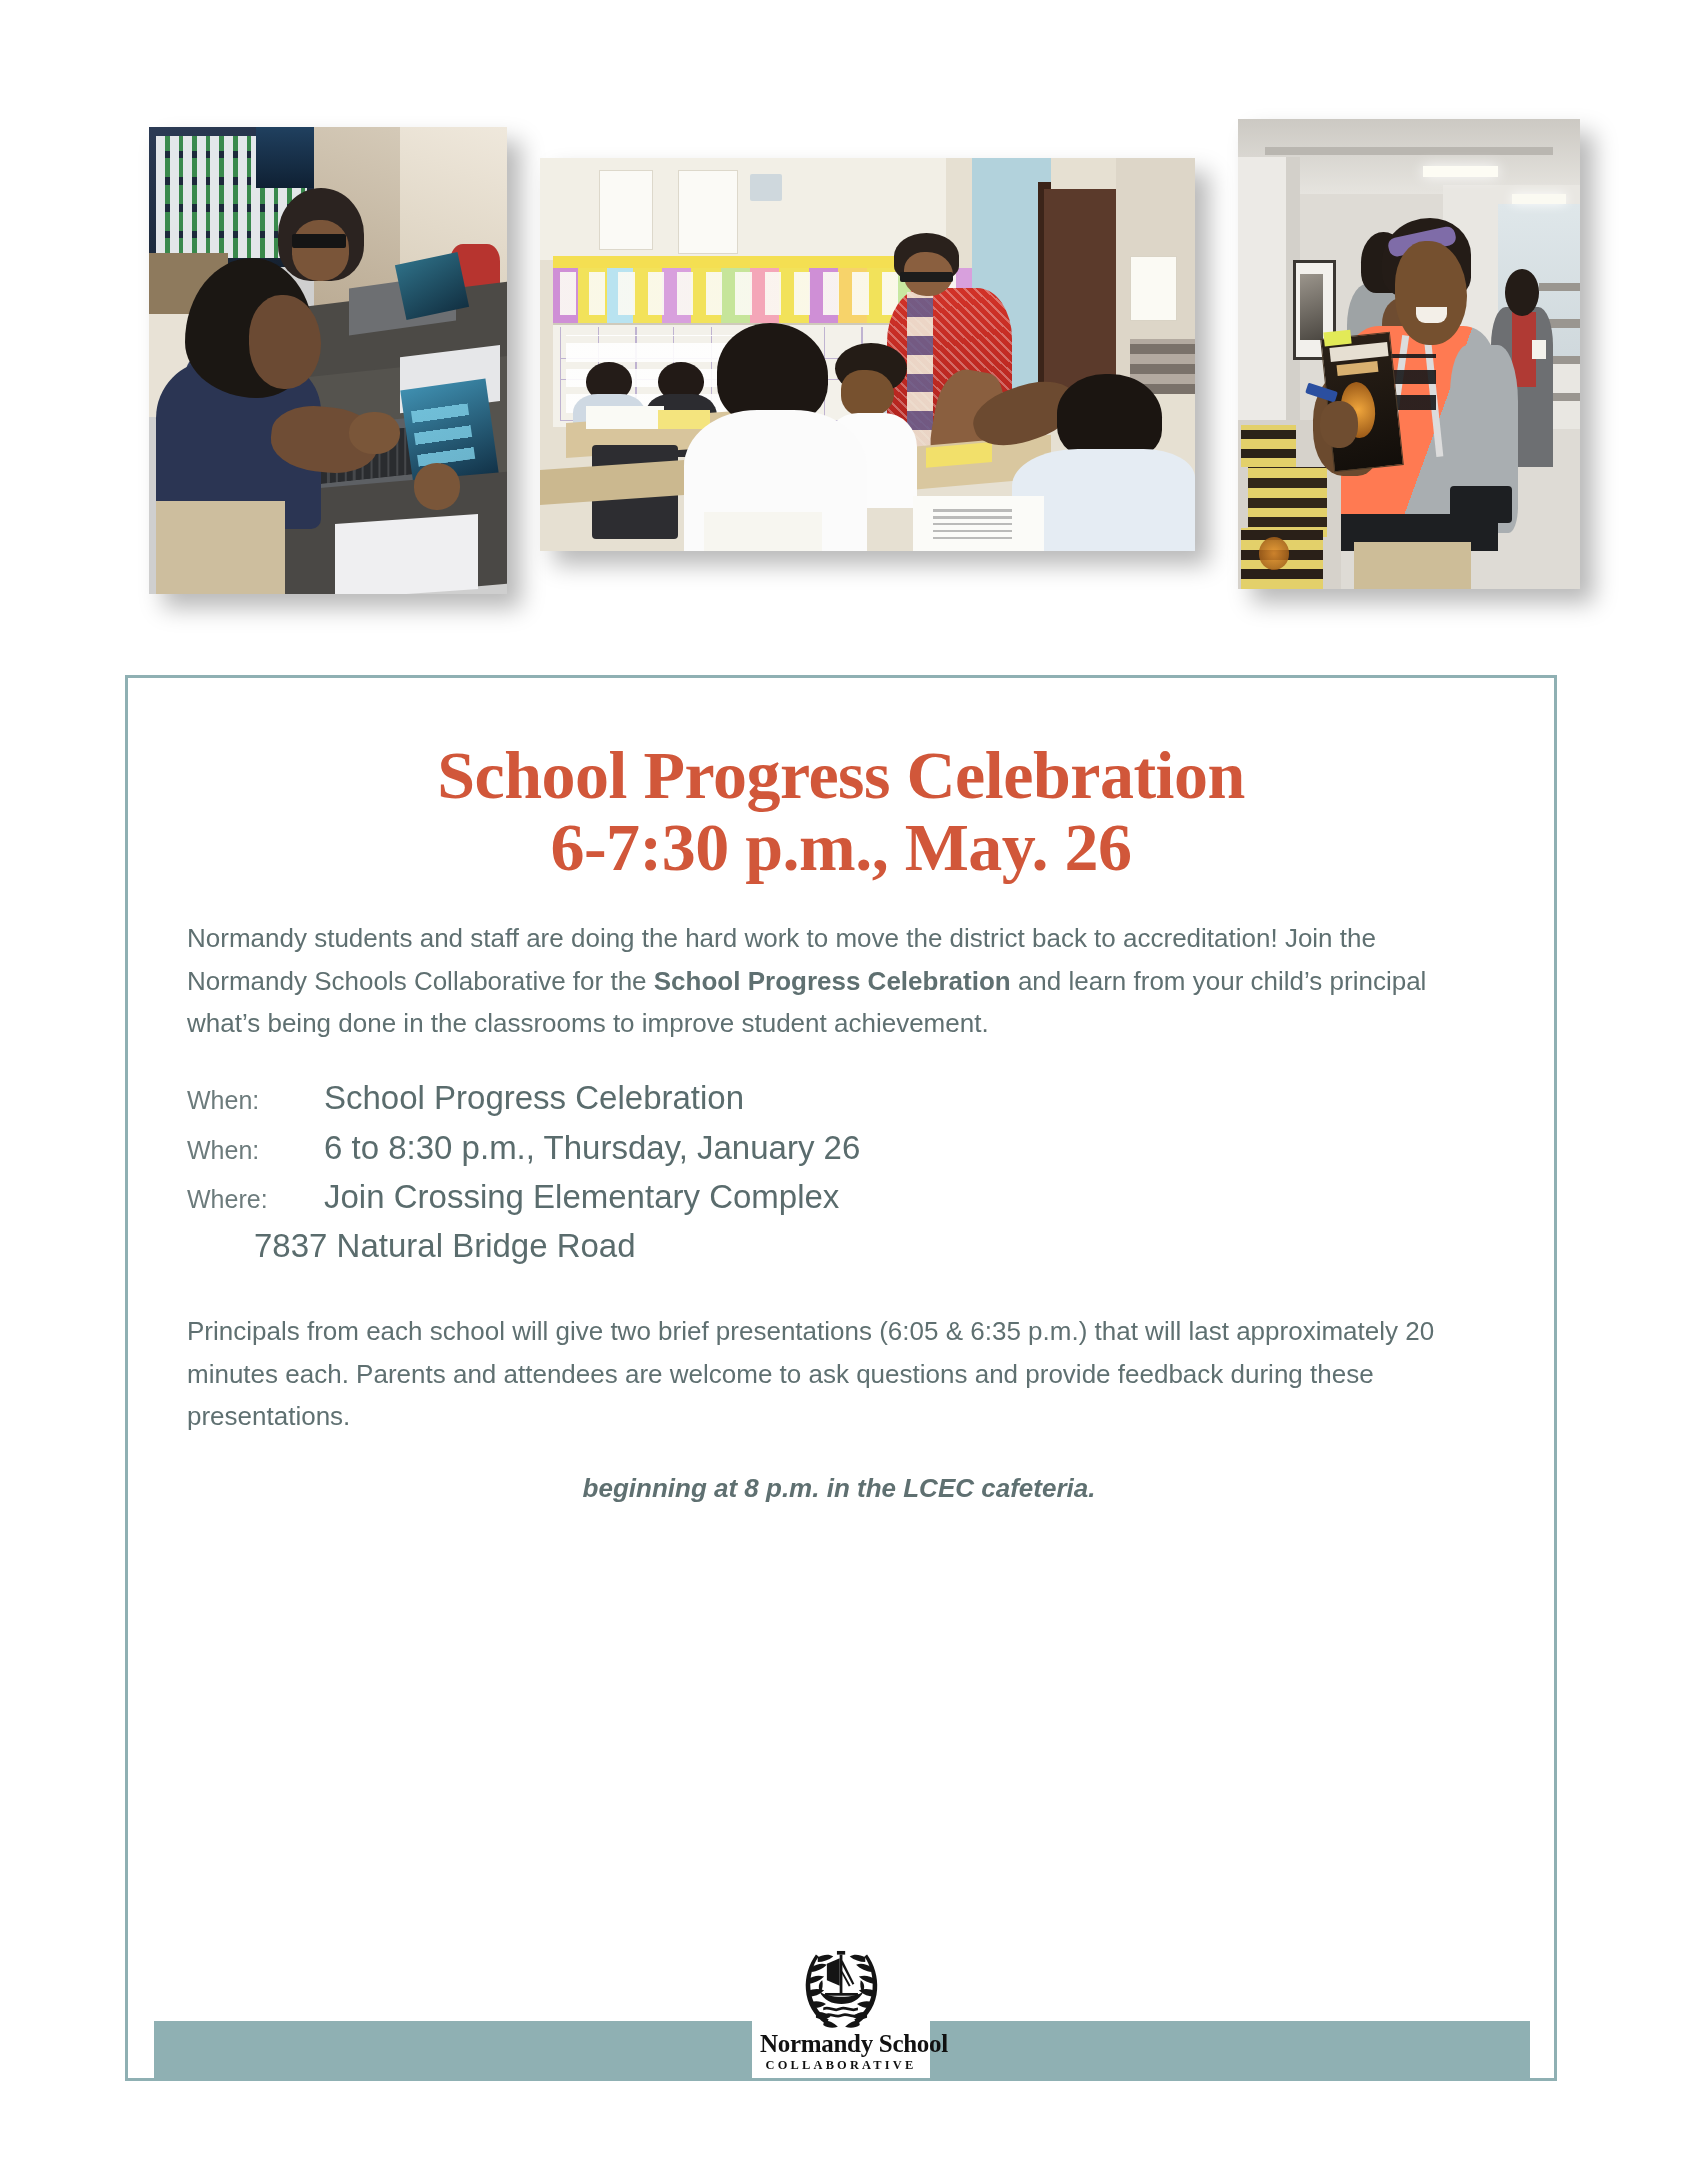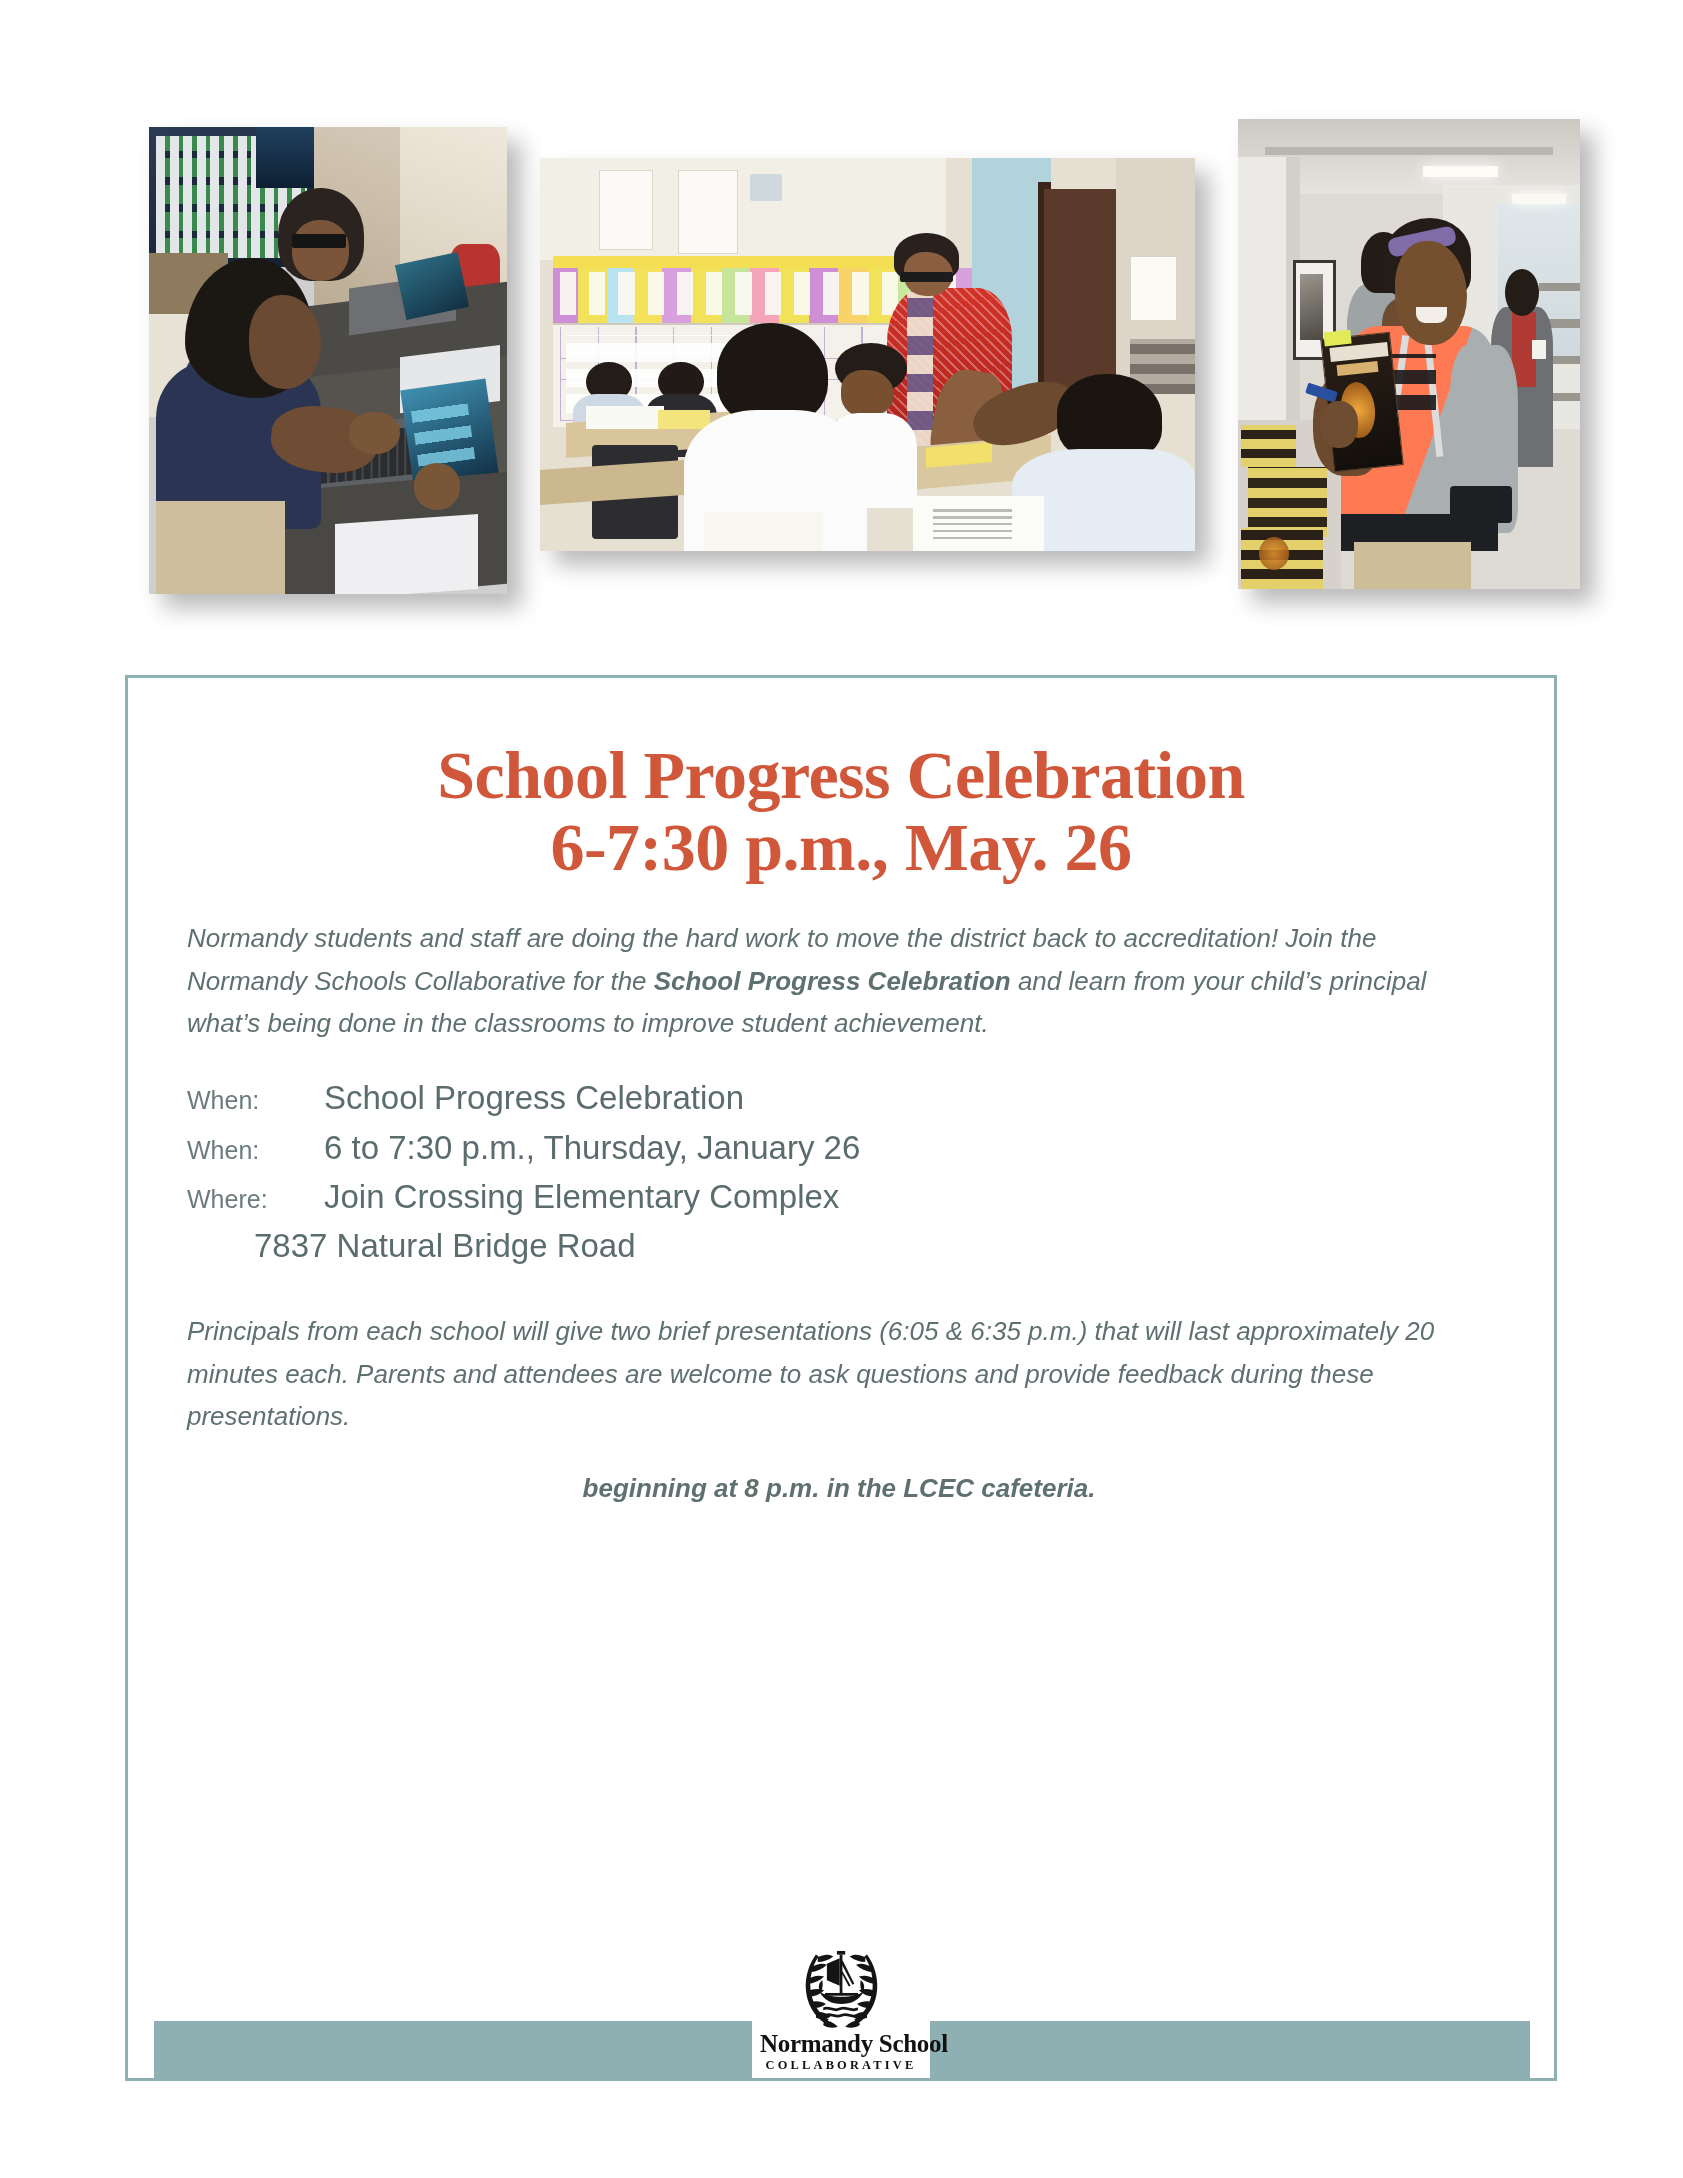--- a/index.html
+++ b/index.html
@@ -240,21 +240,20 @@
     padding: 0 63px 0 59px;
     margin-top: 34px;
     color: #5f7071;
   }
   p.para {
     font-size: 26px;
     line-height: 1.63;
     margin: 9px 0 34px 0;
     color: #5f7071;
     font-weight: 400;
-    font-style: italic;
   }
   p.para b { font-weight: bold; color:#5f7071; }
 
   
   #details { margin: 8px 0 0 0; }
   .detail-row { display: flex; align-items: baseline; margin-bottom: 9px; }
   .detail-label {
     width: 137px;
     flex: 0 0 137px;
     font-size: 25px;
@@ -486,21 +485,21 @@
     <p class="para"><span>Normandy students and staff are doing the hard work to move the district back to accreditation! Join the Normandy Schools Collaborative for the </span><b>School Progress Celebration</b><span> and learn from your child’s principal what’s being done in the classrooms to improve student achievement.</span></p>
 
 
     <div id="details">
       <div class="detail-row">
         <span class="detail-label">When:</span>
         <span class="detail-value">School Progress Celebration</span>
       </div>
       <div class="detail-row">
         <span class="detail-label">When:</span>
-        <span class="detail-value">6 to 7:30 p.m., Thursday, January 26</span>
+        <span class="detail-value">6 to 8:30 p.m., Thursday, January 26</span>
       </div>
       <div class="detail-row">
         <span class="detail-label">Where:</span>
         <span class="detail-value">Join Crossing Elementary Complex</span>
       </div>
       <div class="detail-row">
         <span class="detail-value indented">7837 Natural Bridge Road</span>
       </div>
     </div>
 

